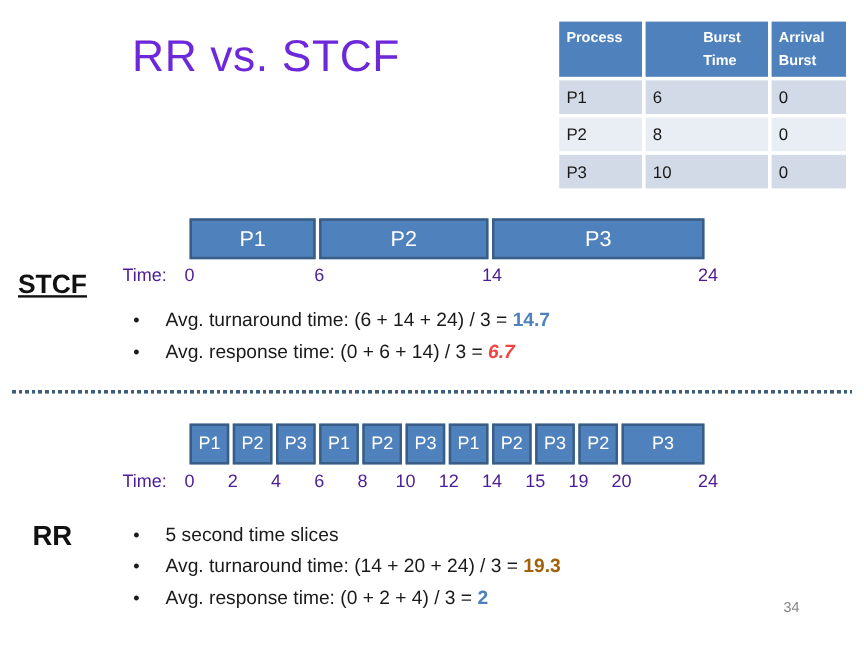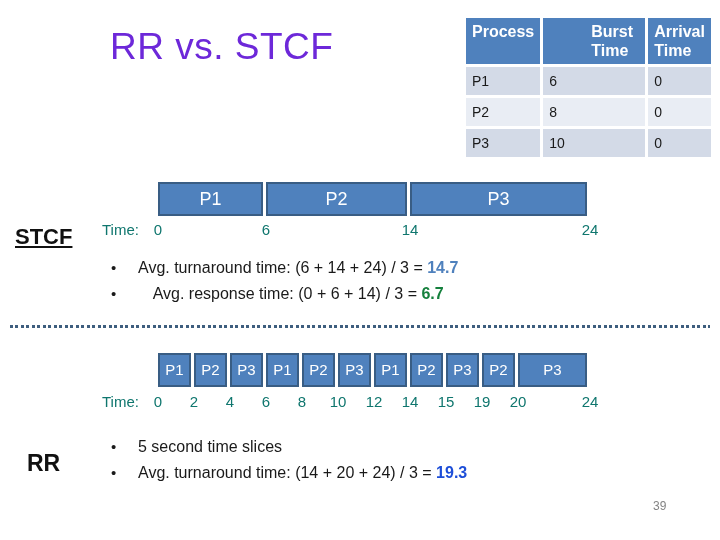--- a/index.html
+++ b/index.html
@@ -10,21 +10,21 @@
   .title {
     position:absolute; left:110px; top:26px; font-size:37px; font-weight:400;
     color:#6d28d9; letter-spacing:0.5px;
   }
   
   .process-table {
     position:absolute; left:463px; top:15px;
     border-collapse:separate; border-spacing:3px;
   }
   .process-table th {
-    background:#4F81BD; color:#ffffff; font-size:16px; font-weight:bold;
+    background:#4F81BD; color:#ffffff; font-size:12px; font-weight:bold;
     text-align:left; vertical-align:top; padding:4px 6px; line-height:19px;
   }
   .process-table th.c1 { width:57px; }
   .process-table th.c2 { width:48px;padding-left:48px; }
   .process-table th.c3 { width:50px; }
   .process-table td {
     font-size:14px; color:#1a1a1a; padding:3px 6px; height:22px;
     vertical-align:middle;
   }
   .process-table tbody tr:nth-child(odd) td { background:#D3DAE7; }
@@ -35,59 +35,59 @@
   .gantt .block {
     position:absolute; top:0; height:30px; background:#4F81BD;
     border:2px solid #395D84; color:#ffffff; text-align:center;
     line-height:30px; box-sizing:content-box;
   }
   #stcf-gantt { left:158px; top:182px; }
   #stcf-gantt .block { font-size:18px; }
   #rr-gantt { left:158px; top:353px; }
   #rr-gantt .block { font-size:15px; }
 
-  .ruler { position:absolute; width:432px; height:20px; font-size:15px; color:#0f766e; }
+  .ruler { position:absolute; width:432px; height:20px; font-size:15px; color:#4c1d95; }
   #stcf-ruler { left:158px; top:221px; }
   #rr-ruler   { left:158px; top:393px; }
   .ruler .time-label { position:absolute; left:-56px; top:0; }
   .ruler .tick { position:absolute; top:0; transform:translateX(-50%); }
 
   .section-label { position:absolute; font-weight:bold; color:#111111; }
   #stcf-label { left:15px; top:224px; font-size:22px;text-decoration:underline; }
-  #rr-label   { left:27px; top:433px; font-size:23px;margin-top:17px; }
+  #rr-label   { left:27px; top:433px; font-size:23px; }
 
   .bullets {
     position:absolute; list-style:none; margin:0; padding:0;
     font-size:16px; color:#1a1a1a;
   }
   .bullets li { position:relative; padding-left:30px; line-height:26px; white-space:nowrap; }
   .bullets li::before { content:"\2022"; position:absolute; left:3px; top:0; font-size:15px; }
   .bullets .value { font-weight:bold; }
-  #stcf-bullets { left:108px; top:255px;text-align:center; }
+  #stcf-bullets { left:108px; top:255px; }
   #rr-bullets   { left:108px; top:434px; }
 
   .divider {
     position:absolute; top:325px; left:10px; width:700px; height:3px;
     background-image:repeating-linear-gradient(90deg, #3E5E7E 0 3px, transparent 3px 5.5px);
   }
   .page-number { position:absolute; left:653px; top:499px; font-size:12px; color:#848484; }
 </style>
 </head>
 <body>
 
 <div class="slide">
 
   <div class="title">RR vs. STCF</div>
 
   <table class="process-table">
     <thead>
       <tr>
         <th class="c1">Process</th>
         <th class="c2">Burst Time</th>
-        <th class="c3">Arrival Time</th>
+        <th class="c3">Arrival Burst</th>
       </tr>
     </thead>
     <tbody>
       <tr>
         <td>P1</td>
         <td>6</td>
         <td>0</td>
       </tr>
       <tr>
         <td>P2</td>
@@ -113,21 +113,21 @@
   <div class="ruler" id="stcf-ruler">
     <span class="time-label">Time:</span>
   <span class="tick" style="left: 0px;">0</span>
       <span class="tick" style="left: 108px;">6</span>
       <span class="tick" style="left: 252px;">14</span>
       <span class="tick" style="left: 432px;">24</span>
     </div>
 
   <ul class="bullets" id="stcf-bullets">
     <li><span>Avg. turnaround time: (6 + 14 + 24) / 3 = </span><span class="value" style="color: rgb(79, 129, 189);">14.7</span></li>
-    <li><span>Avg. response time: (0 + 6 + 14) / 3 = </span><span class="value" style="color: #15803d;">6.7</span></li>
+    <li><span>Avg. response time: (0 + 6 + 14) / 3 = </span><span class="value" style="color: #ef4444; font-style: italic;">6.7</span></li>
   </ul>
 
   <div class="divider"></div>
 
   <div class="gantt" id="rr-gantt">
       <div class="block" style="left: 0px; width: 29px;">P1</div>
       <div class="block" style="left: 36px; width: 29px;">P2</div>
       <div class="block" style="left: 72px; width: 29px;">P3</div>
       <div class="block" style="left: 108px; width: 29px;">P1</div>
       <div class="block" style="left: 144px; width: 29px;">P2</div>
@@ -152,18 +152,19 @@
       <span class="tick" style="left: 288px;">15</span>
       <span class="tick" style="left: 324px;">19</span>
       <span class="tick" style="left: 360px;">20</span>
       <span class="tick" style="left: 432px;">24</span>
     </div>
 
   <div class="section-label" id="rr-label">RR</div>
 
   <ul class="bullets" id="rr-bullets">
     <li><span>5 second time slices</span><span class="value"></span></li>
-    <li><span>Avg. turnaround time: (14 + 20 + 24) / 3 = </span><span class="value" style="color: #1d4ed8;">19.3</span></li>
+    <li><span>Avg. turnaround time: (14 + 20 + 24) / 3 = </span><span class="value" style="color: #a16207;">19.3</span></li>
+    <li><span>Avg. response time: (0 + 2 + 4) / 3 = </span><span class="value" style="color: rgb(79, 129, 189);">2</span></li>
   </ul>
 
-  <div class="page-number">39</div>
+  <div class="page-number">34</div>
 
 </div>
 
 </body></html>

